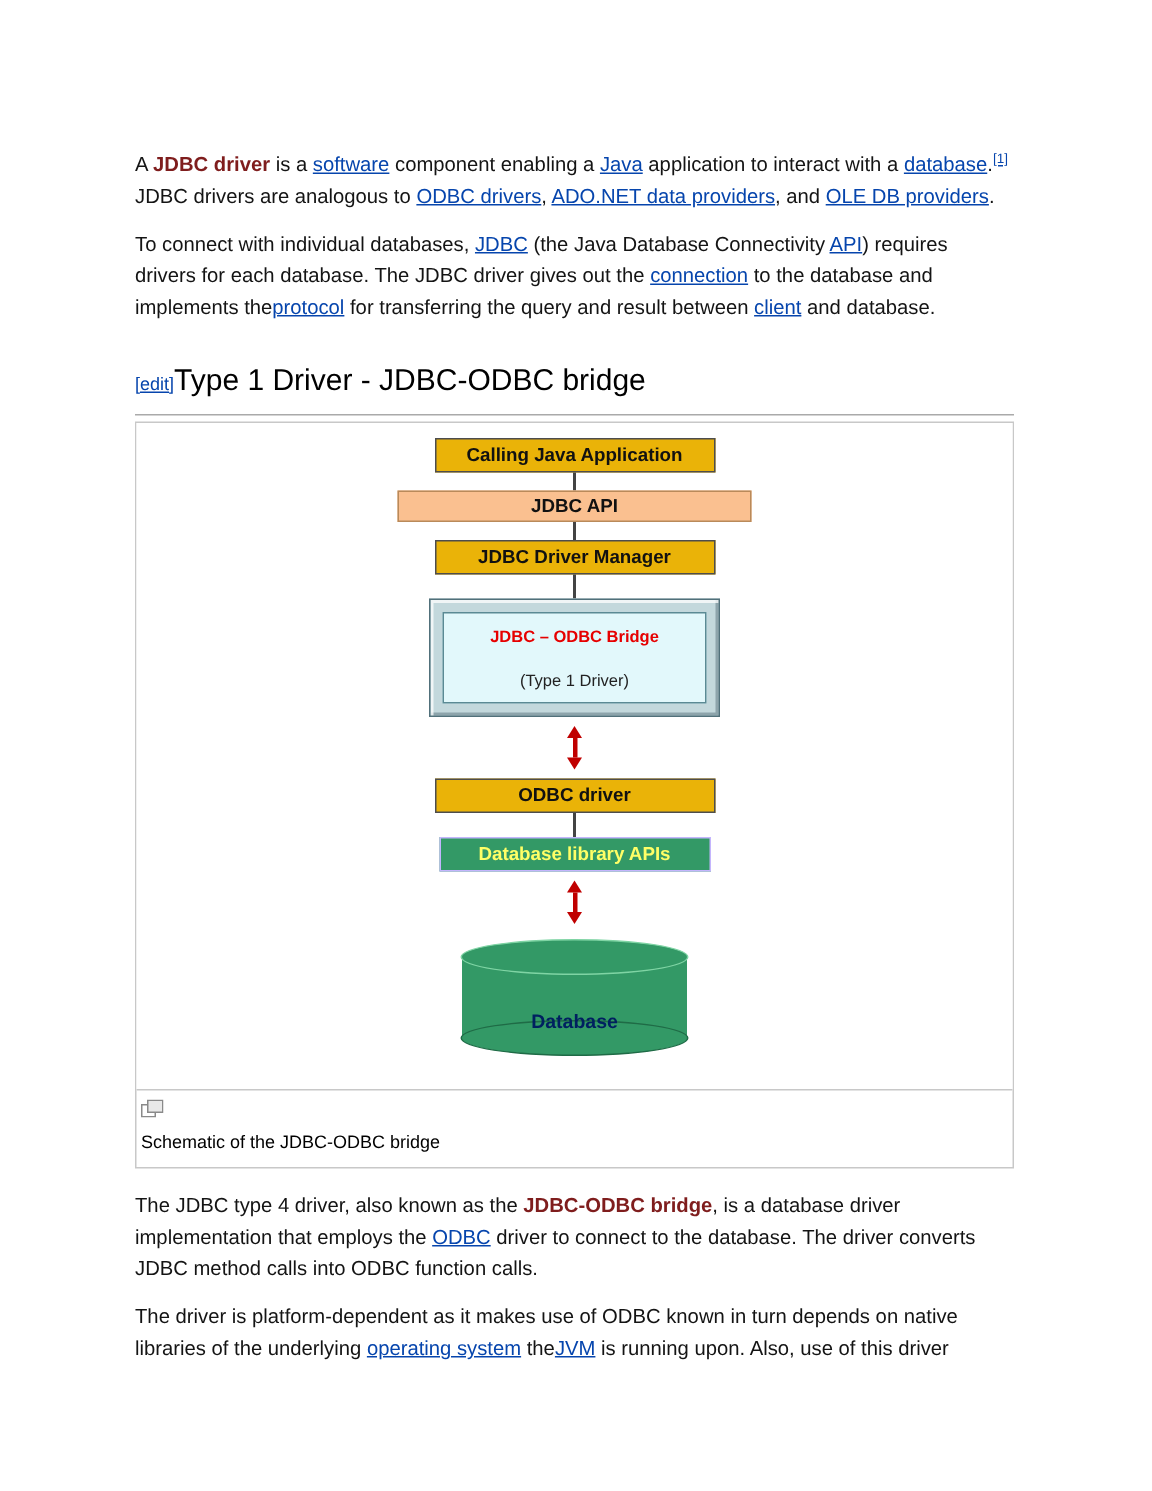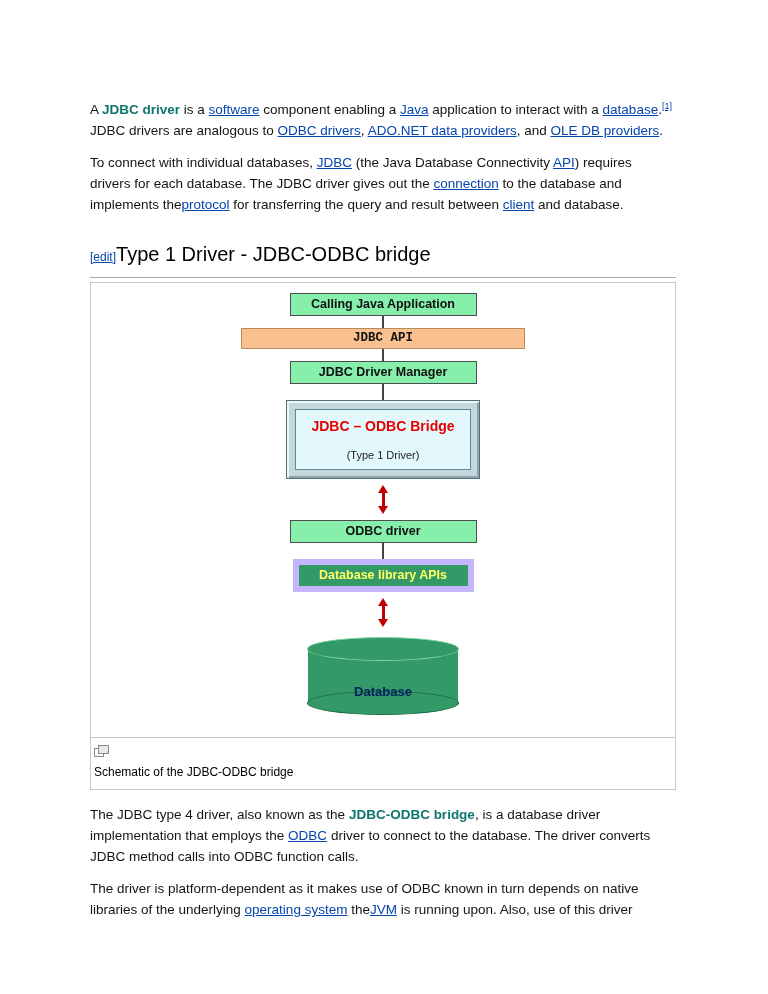--- a/index.html
+++ b/index.html
@@ -28,21 +28,21 @@
   }
   .lnk {
     color: var(--link, #0645ad);
     text-decoration: underline;
     cursor: pointer;
   }
   sup {
     font-size: 9px;
     line-height: 0;
   }
-  b { color: #0f766e; margin-top: 28px; }
+  b { color: #7f1d1d; margin-top: 28px; }
 
   
   .section-heading {
     margin: 27px 0 4px 0;
     padding-bottom: 8px;
     border-bottom: 1px solid #aaaaaa;
     font-size: 20px;
     font-weight: 400;
     line-height: 24px;
     color: #000;
@@ -70,33 +70,32 @@
     box-sizing: border-box;
     text-align: center;
     font-size: 12.5px;
     font-weight: bold;
     line-height: 19px;
     color: #111;
   }
   .box-plain {
     width: 187px;
     border: 1px solid #4d4d4d;
-    background: #86efac;
+    background: #eab308;
     padding: 1px 2px;
   }
   .box-api {
-    width: 284px;
+    width: 236px;
     border: 1px solid #b98a5a;
     background: var(--api-box-bg, #fac090);
     padding: 0 2px;
-    font-family: Liberation Mono, monospace;
   }
   .box-green {
     width: 181px;
-    border: 6px solid #c4b5fd;
+    border: 1px solid #c4b5fd;
     background: var(--green-box-bg, #339966);
     color: var(--green-box-text, #ffff66);
     padding: 1px 2px;
   }
   .vline {
     width: 2px;
     height: 12px;
     background: #444;
   }
   .vline.tall { height: 16px; }
@@ -112,21 +111,21 @@
   }
   .bridge-inner {
     background: #e2f8fb;
     border: 1px solid #5b8a94;
     padding: 9px 2px 7px 2px;
     text-align: center;
   }
   .bridge-title {
     color: var(--bridge-text, #e60000);
     font-weight: bold;
-    font-size: 14px;
+    font-size: 11px;
     line-height: 15px;
   }
   .bridge-sub {
     color: #222;
     font-size: 11px;
     line-height: 14px;
     margin-top: 14px;
   }
 
   

